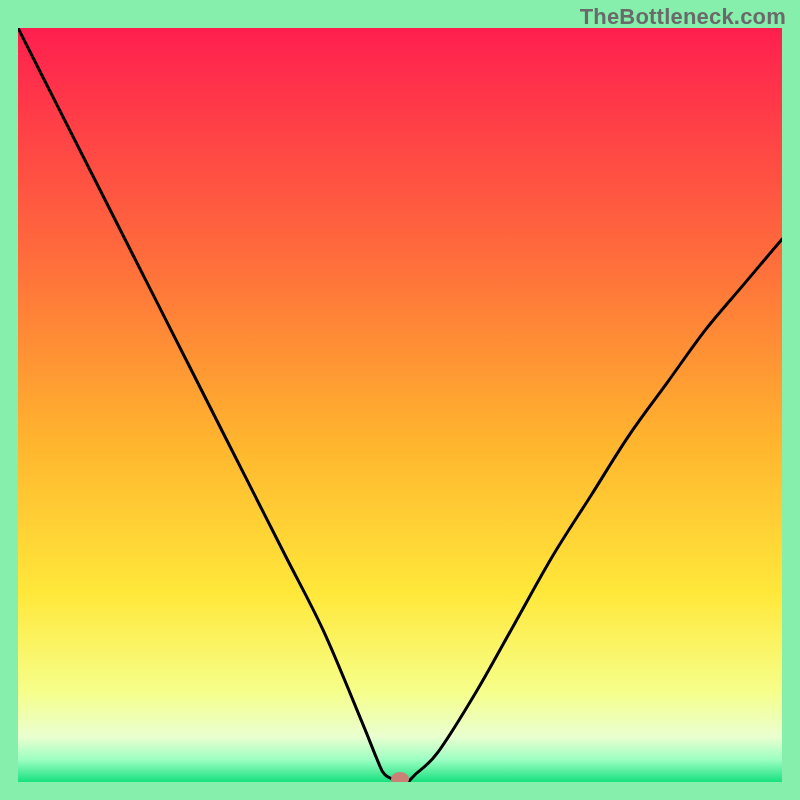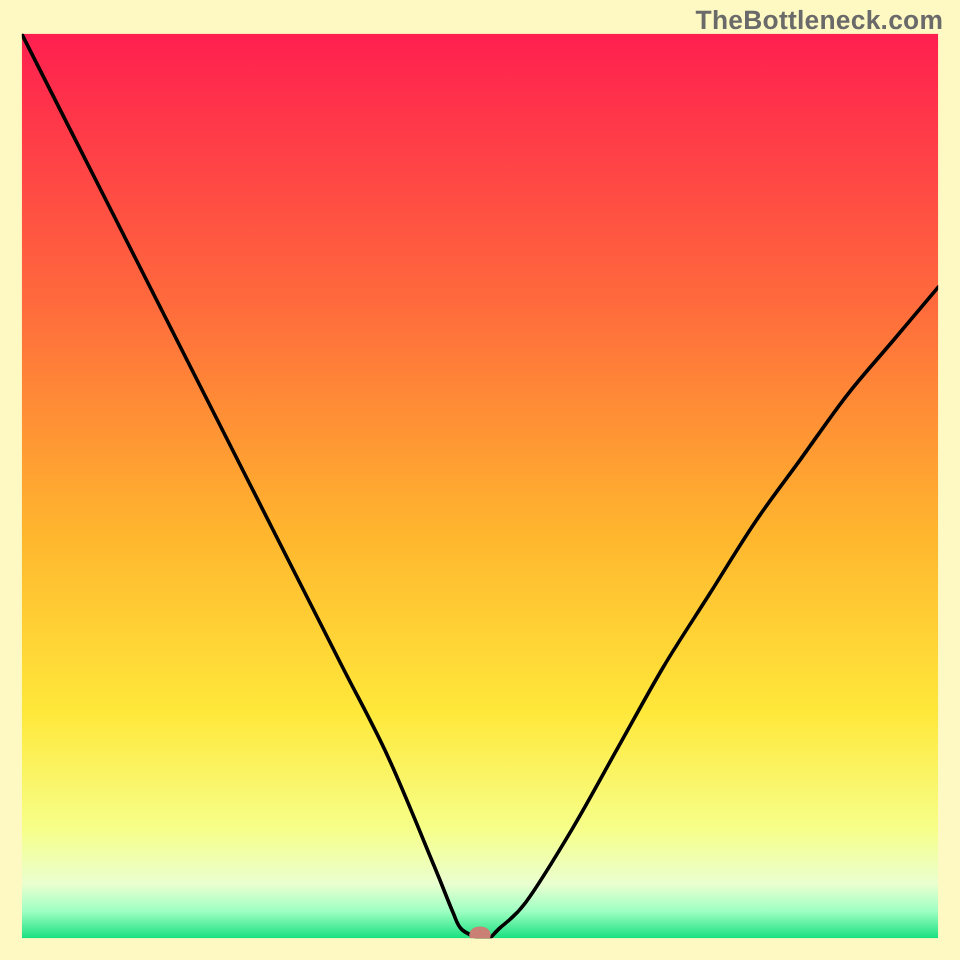--- a/index.html
+++ b/index.html
@@ -8,21 +8,21 @@
     width: 800px;
     height: 800px;
     background: #000;
     font-family: Arial, Helvetica, sans-serif;
     overflow: hidden;
   }
   .frame {
     position: relative;
     width: 800px;
     height: 800px;
-    background: #fef9c3;
+    background: #86efac;
   }
   .watermark {
     position: absolute;
     top: 4px;
     right: 14px;
     color: #6a6a6a;
     font-size: 22px;
     font-weight: 600;
     letter-spacing: 0.2px;
     user-select: none;

